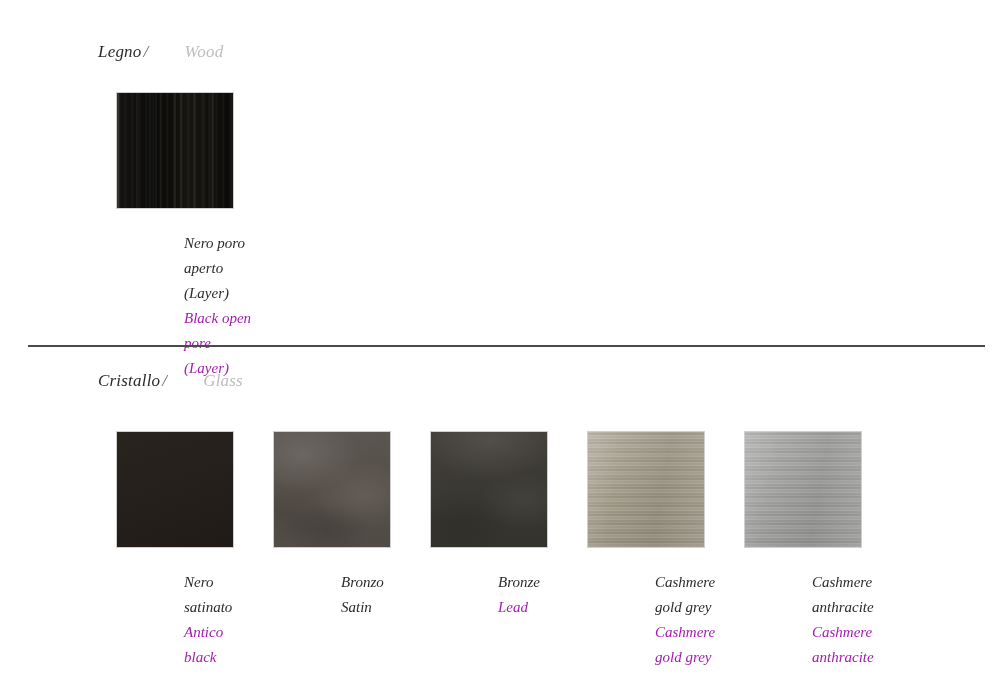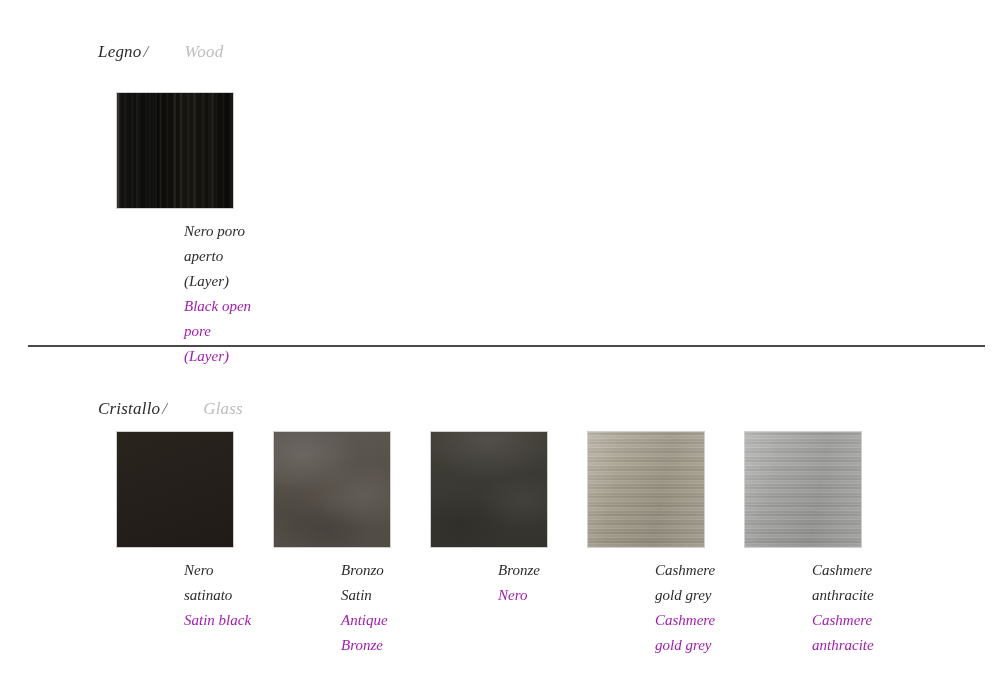--- a/index.html
+++ b/index.html
@@ -37,21 +37,21 @@
   }
   .section-heading .sep {
     color: #6a6a6a;
     padding: 0 2px;
   }
   .section-heading .en {
     color: #bdbdbd;
   }
 
   #heading-wood  { top: 42px; }
-  #heading-glass { top: 399px; }
+  #heading-glass { top: 371px; }
 
   
   .divider {
     position: absolute;
     left: 28px;
     width: 957px;
     height: 2px;
     background: #4a4a4a;
     top: 345px;
   }
@@ -72,21 +72,21 @@
 
   .swatch-tile {
     width: 118px;
     height: 117px;
     border: 1px solid #cfcfcf;
     position: relative;
     overflow: hidden;
   }
 
   .caption {
-    margin-top: 10px;
+    margin-top: 22px;
     font-style: italic;
     font-size: 15px;
     line-height: 25px;
     width: 140px;
   }
   .caption .label-it {
     display: block;
     color: #2b2b2b;
   }
   .caption .label-en {
@@ -222,37 +222,36 @@
   <div class="section-heading" id="heading-glass">
     <span class="it">Cristallo</span><span class="sep">/</span><span class="en">Glass</span>
   </div>
 
   <div class="swatch-row" id="row-glass">
 
     <div class="swatch-cell">
       <div class="swatch-tile tex-satin-black"></div>
       <div class="caption">
         <span class="label-it">Nero satinato</span>
-        <span class="label-en">Satin black</span>
+        <span class="label-en">Antico black</span>
       </div>
     </div>
 
     <div class="swatch-cell">
       <div class="swatch-tile tex-bronze"></div>
       <div class="caption">
         <span class="label-it">Bronzo Satin</span>
-        <span class="label-en">Antique Bronze</span>
       </div>
     </div>
 
     <div class="swatch-cell">
       <div class="swatch-tile tex-lead"></div>
       <div class="caption">
         <span class="label-it">Bronze</span>
-        <span class="label-en">Nero</span>
+        <span class="label-en">Lead</span>
       </div>
     </div>
 
     <div class="swatch-cell">
       <div class="swatch-tile tex-brushed tex-cashmere-gold"></div>
       <div class="caption">
         <span class="label-it">Cashmere gold grey</span>
         <span class="label-en">Cashmere gold grey</span>
       </div>
     </div>

